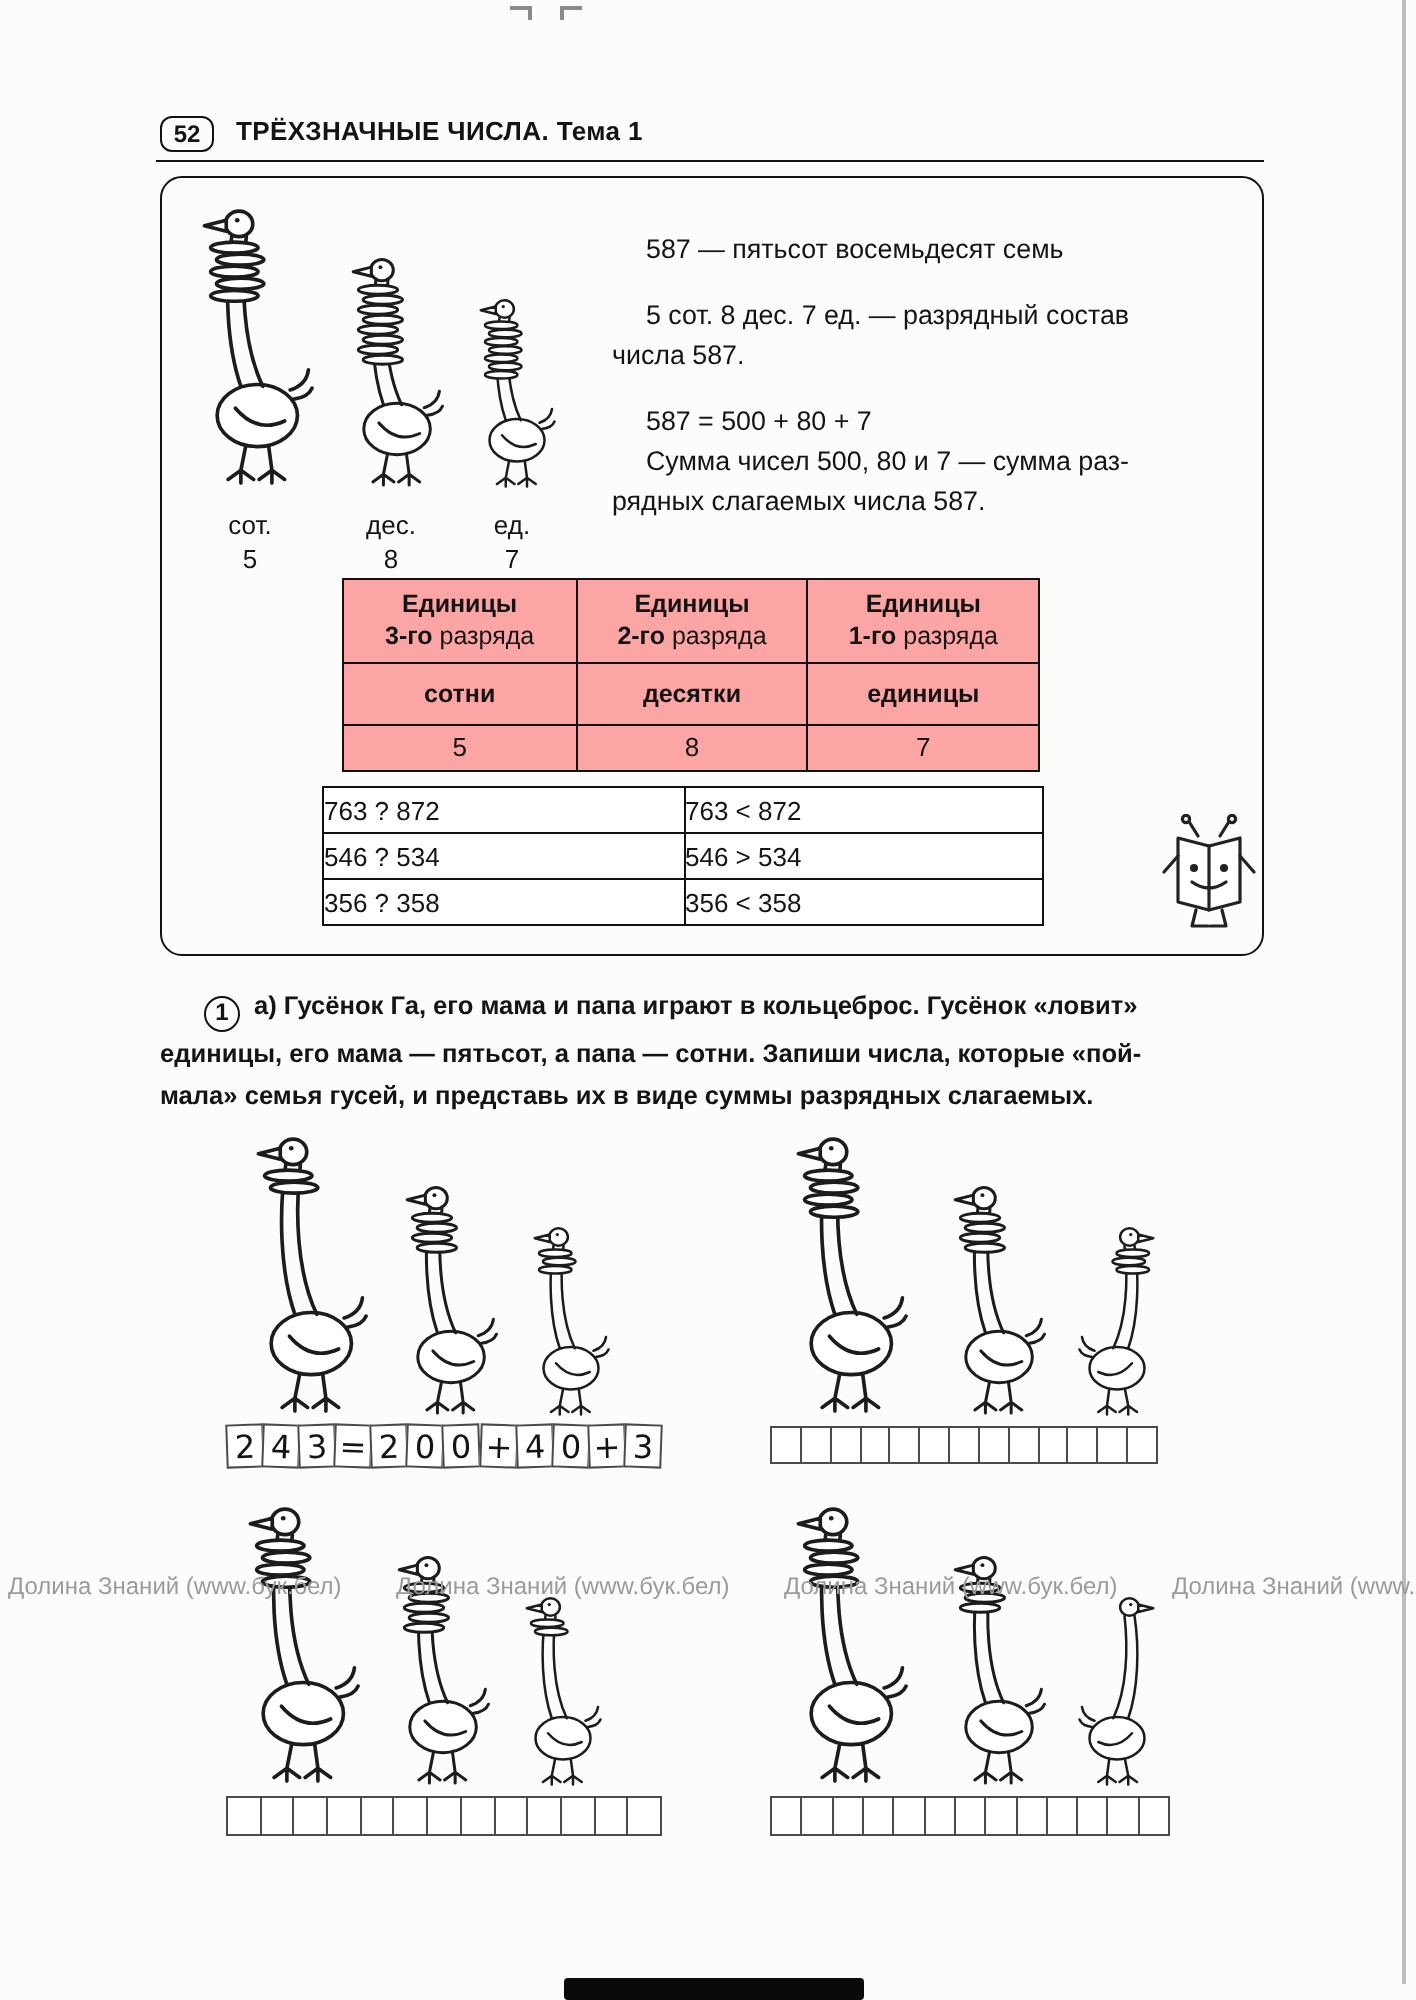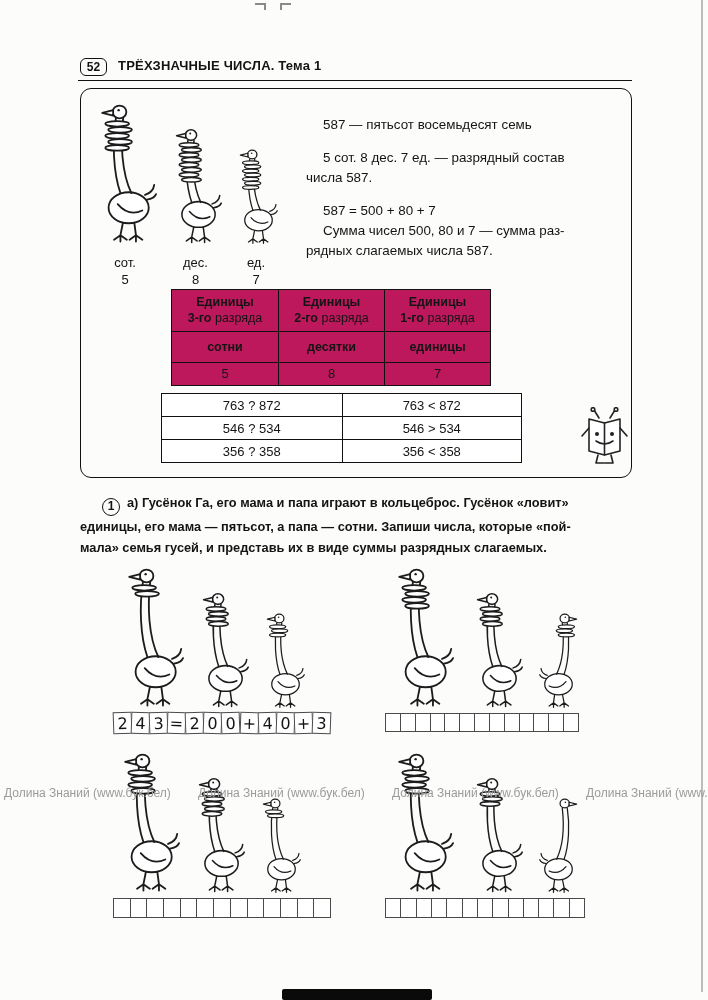--- a/index.html
+++ b/index.html
@@ -27,31 +27,31 @@
   .goose-group{display:flex;align-items:flex-end;gap:12px}
   .goose{display:flex;flex-direction:column;align-items:center}
   .goose-label{font-size:13px;line-height:16px;margin-top:8px}
   .goose-value{font-size:13px;line-height:16px;margin-top:1px}
 
   .theory-text{position:absolute;left:225px;top:26px;width:318px;font-size:13.4px;line-height:20px}
   .tt-line{white-space:nowrap}
   .tt-line.indent{padding-left:17px}
   .tt-line.gap{margin-top:13px}
 
-  .place-table{position:absolute;left:90px;top:200px;width:320px;border:1.5px solid #111;text-align:center;background:#be185d}
+  .place-table{position:absolute;left:90px;top:200px;width:349px;border:1.5px solid #111;text-align:center;background:#fca5a5}
   .pt-row{display:grid;grid-template-columns:1fr 1fr 1fr}
   .pt-row>div{border-left:1.2px solid #111}
   .pt-row>div:first-child{border-left:none}
   .pt-head>div{padding:4px 2px 5px;font-size:12.5px;line-height:16px}
   .pt-t{font-weight:bold}
   .pt-s b{font-weight:bold}
   .pt-names>div{border-top:1.2px solid #111;font-weight:bold;font-size:12.5px;padding:8px 0}
   .pt-values>div{border-top:1.2px solid #111;font-size:13px;padding:3px 0 4px}
 
-  .cmp-table{position:absolute;left:80px;top:304px;width:361px;border:1.5px solid #111;text-align:center;font-size:13px;background:#fff}
+  .cmp-table{position:absolute;left:80px;top:304px;width:361px;border:1.5px solid #111;font-size:13px;background:#fff}
   .cmp-row{display:grid;grid-template-columns:1fr 1fr}
   .cmp-row>div{padding:3.5px 0}
   .cmp-row>div:last-child{border-left:1.2px solid #111;font-weight:normal}
   .cmp-row+.cmp-row>div{border-top:1.2px solid #111}
 
   .robot{position:absolute;left:498px;top:318px}
 
   
   .exercise{position:absolute;left:80px;top:492px;width:556px;font-size:12.8px;font-weight:bold;line-height:21px}
   .ex-line{white-space:nowrap}

